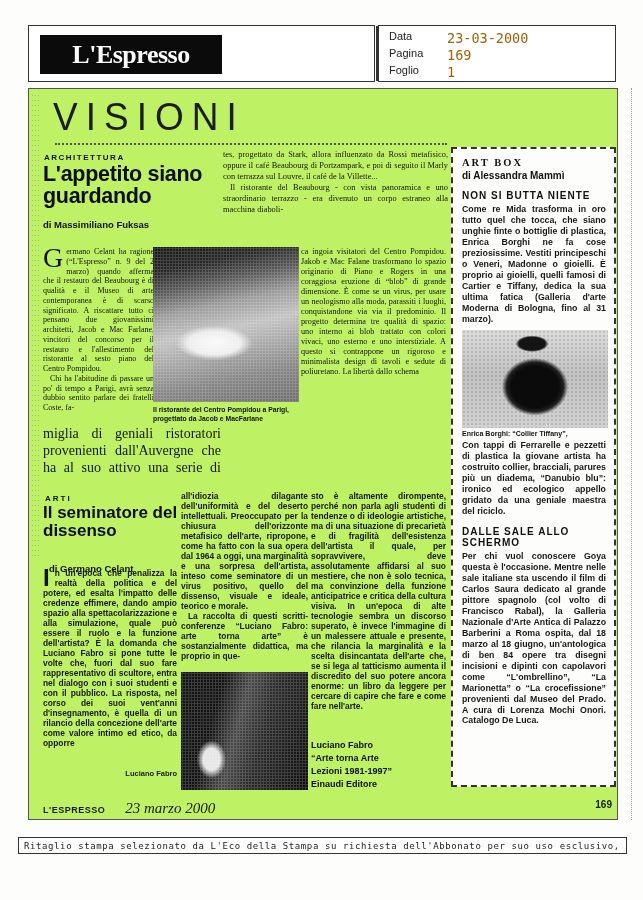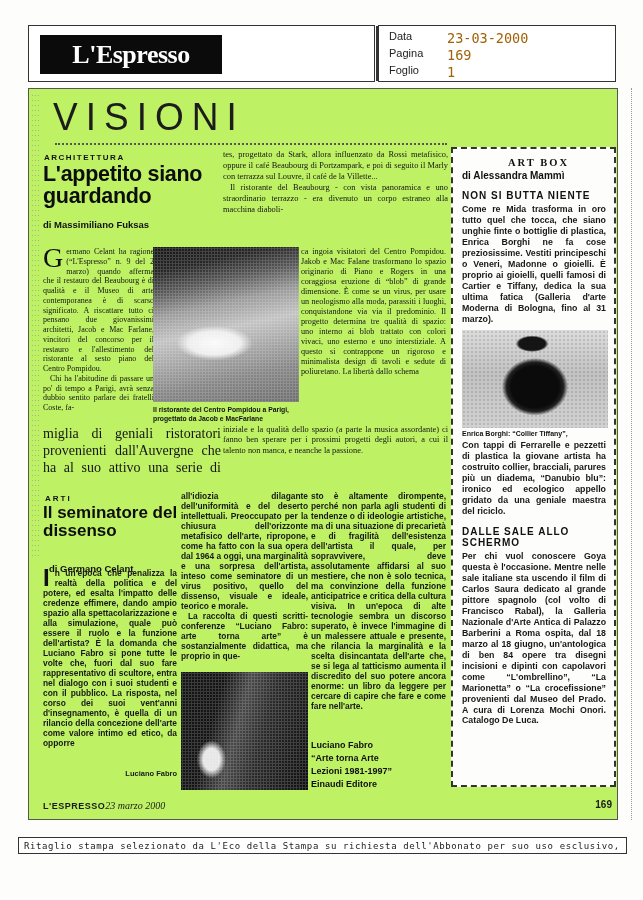--- a/index.html
+++ b/index.html
@@ -58,36 +58,36 @@
   .a2-credit { position:absolute; left:14px; top:680px; width:134px; text-align:right; font-size:7.5px; font-weight:bold; }
   .a2-col2 { position:absolute; left:152px; top:402px; width:127px; height:178px; overflow:hidden; }
   .a2-photo { left:152px; top:583px; width:127px; height:118px;
     background:
       radial-gradient(ellipse 26px 34px at 24% 74%, #e6e6e6 0 32%, rgba(230,230,230,0) 56%),
       linear-gradient(105deg, #141414 0 28%, #4a4a4a 45%, #2b2b2b 62%, #0e0e0e 100%); }
   .a2-col3 { position:absolute; left:282px; top:402px; width:135px; height:240px; overflow:hidden; }
   .a2-book { position:absolute; left:282px; top:650px; width:135px; font-size:9px; font-weight:bold; line-height:1.45; color:#0f0f0f; }
   
   .artbox { position:absolute; left:422px; top:58px; width:165px; height:640px; border:2px dashed #333; padding:8px 8px 0 9px; overflow:hidden; background:#fdfdfb; }
-  .ab-title { font-size:10.5px; font-weight:bold; letter-spacing:2px; font-family:"Liberation Serif", serif; color:#111;margin-left:46px; }
+  .ab-title { font-size:10.5px; font-weight:bold; letter-spacing:2px; font-family:"Liberation Serif", serif; color:#111; }
   .ab-byline { font-size:10px; font-weight:bold; margin-top:2px; color:#111; }
   .ab-sec-title { font-size:10px; font-weight:bold; letter-spacing:1px; margin-top:9px; color:#111; }
   .ab-p { font-size:8.8px; line-height:1.25; text-align:justify; font-weight:600; color:#181818; margin-top:3px; }
   .ab-photo { position:relative; width:146px; height:98px; margin-top:5px; overflow:hidden;
     background:
       radial-gradient(ellipse 46px 40px at 50% 58%, #0b0b0b 0 52%, #222 62%, rgba(0,0,0,0) 72%),
       radial-gradient(ellipse 22px 11px at 48% 14%, #151515 0 60%, rgba(0,0,0,0) 75%),
       linear-gradient(180deg, #dcdcdc 0%, #c2c2c2 45%, #d2d2d2 100%); }
   .ab-photo::after { content:""; position:absolute; inset:0;
     background-image:radial-gradient(circle, rgba(0,0,0,.12) 1px, transparent 1.3px); background-size:4px 4px; }
   .ab-caption { font-size:7px; font-weight:bold; margin-top:2px; color:#111; }
   
   .mb-footer { position:absolute; left:14px; top:711px; font-size:9px; }
   .mb-footer .mag { font-weight:bold; letter-spacing:.5px; }
-  .mb-footer .date { font-family:"Liberation Serif", serif; font-style:italic; font-size:10px; margin-left:0;text-align:center; }
+  .mb-footer .date { font-family:"Liberation Serif", serif; font-style:italic; font-size:15px; margin-left:20px;text-align:center; }
   .page-num { position:absolute; left:545px; top:710px; width:38px; text-align:right; font-size:10px; font-weight:bold; }
   .clip-strip { position:absolute; left:18px; top:837px; width:609px; height:17px; border:1px solid #333;
     font-family:"DejaVu Sans Mono", monospace; font-size:9px; letter-spacing:.6px; color:#222;
     display:flex; align-items:center; padding-left:5px; white-space:nowrap; overflow:hidden; background:#fff; }
 </style>
 </head>
 <body>
 
 <div class="page">
 
@@ -133,23 +133,20 @@
     <div class="photo a1-photo"></div>
     <div class="caption a1-caption">Il ristorante del Centro Pompidou a Parigi, progettato da Jacob e MacFarlane</div>
 
     <div class="serif-body a1-col-right">
       <p>ca ingoia visitatori del Centro Pompidou. Jakob e Mac Falane trasformano lo spazio originario di Piano e Rogers in una coraggiosa eruzione di “blob” di grande dimensione. È come se un virus, per usare un neologismo alla moda, parassiti i luoghi, conquistandone via via il predominio. Il progetto determina tre qualità di spazio: uno interno ai blob trattato con colori vivaci, uno esterno e uno interstiziale. A questo si contrappone un rigoroso e minimalista design di tavoli e sedute di poliuretano. La libertà dallo schema</p>
     </div>
 
     <div class="serif-body a1-bottom-left">
       <p>miglia di geniali ristoratori provenienti dall'Auvergne che ha al suo attivo una serie di locali progettati da architetti di rilievo. Basti ricordare il primo caffè a Place des Innocen-</p>
     </div>
-    <div class="serif-body a1-bottom-right">
-      <p>iniziale e la qualità dello spazio (a parte la musica assordante) ci fanno ben sperare per i prossimi progetti degli autori, a cui il talento non manca, e neanche la passione.</p>
-    </div>
 
     <div class="kicker a2-kicker">ARTI</div>
     <div class="a2-headline">Il seminatore del dissenso</div>
     <div class="byline a2-byline">di Germano Celant</div>
 
     <div class="sans-body a2-col1">
       <p><span class="dropcap-sans">I</span><span>n un'epoca che penalizza la realtà della politica e del potere, ed esalta l'impatto delle credenze effimere, dando ampio spazio alla spettacolarizzazione e alla simulazione, quale può essere il ruolo e la funzione dell'artista? È la domanda che Luciano Fabro si pone tutte le volte che, fuori dal suo fare rappresentativo di scultore, entra nel dialogo con i suoi studenti e con il pubblico. La risposta, nel corso dei suoi vent'anni d'insegnamento, è quella di un rilancio della concezione dell'arte come valore intimo ed etico, da opporre</span></p>
     </div>
     <div class="a2-credit">Luciano Fabro</div>
 

